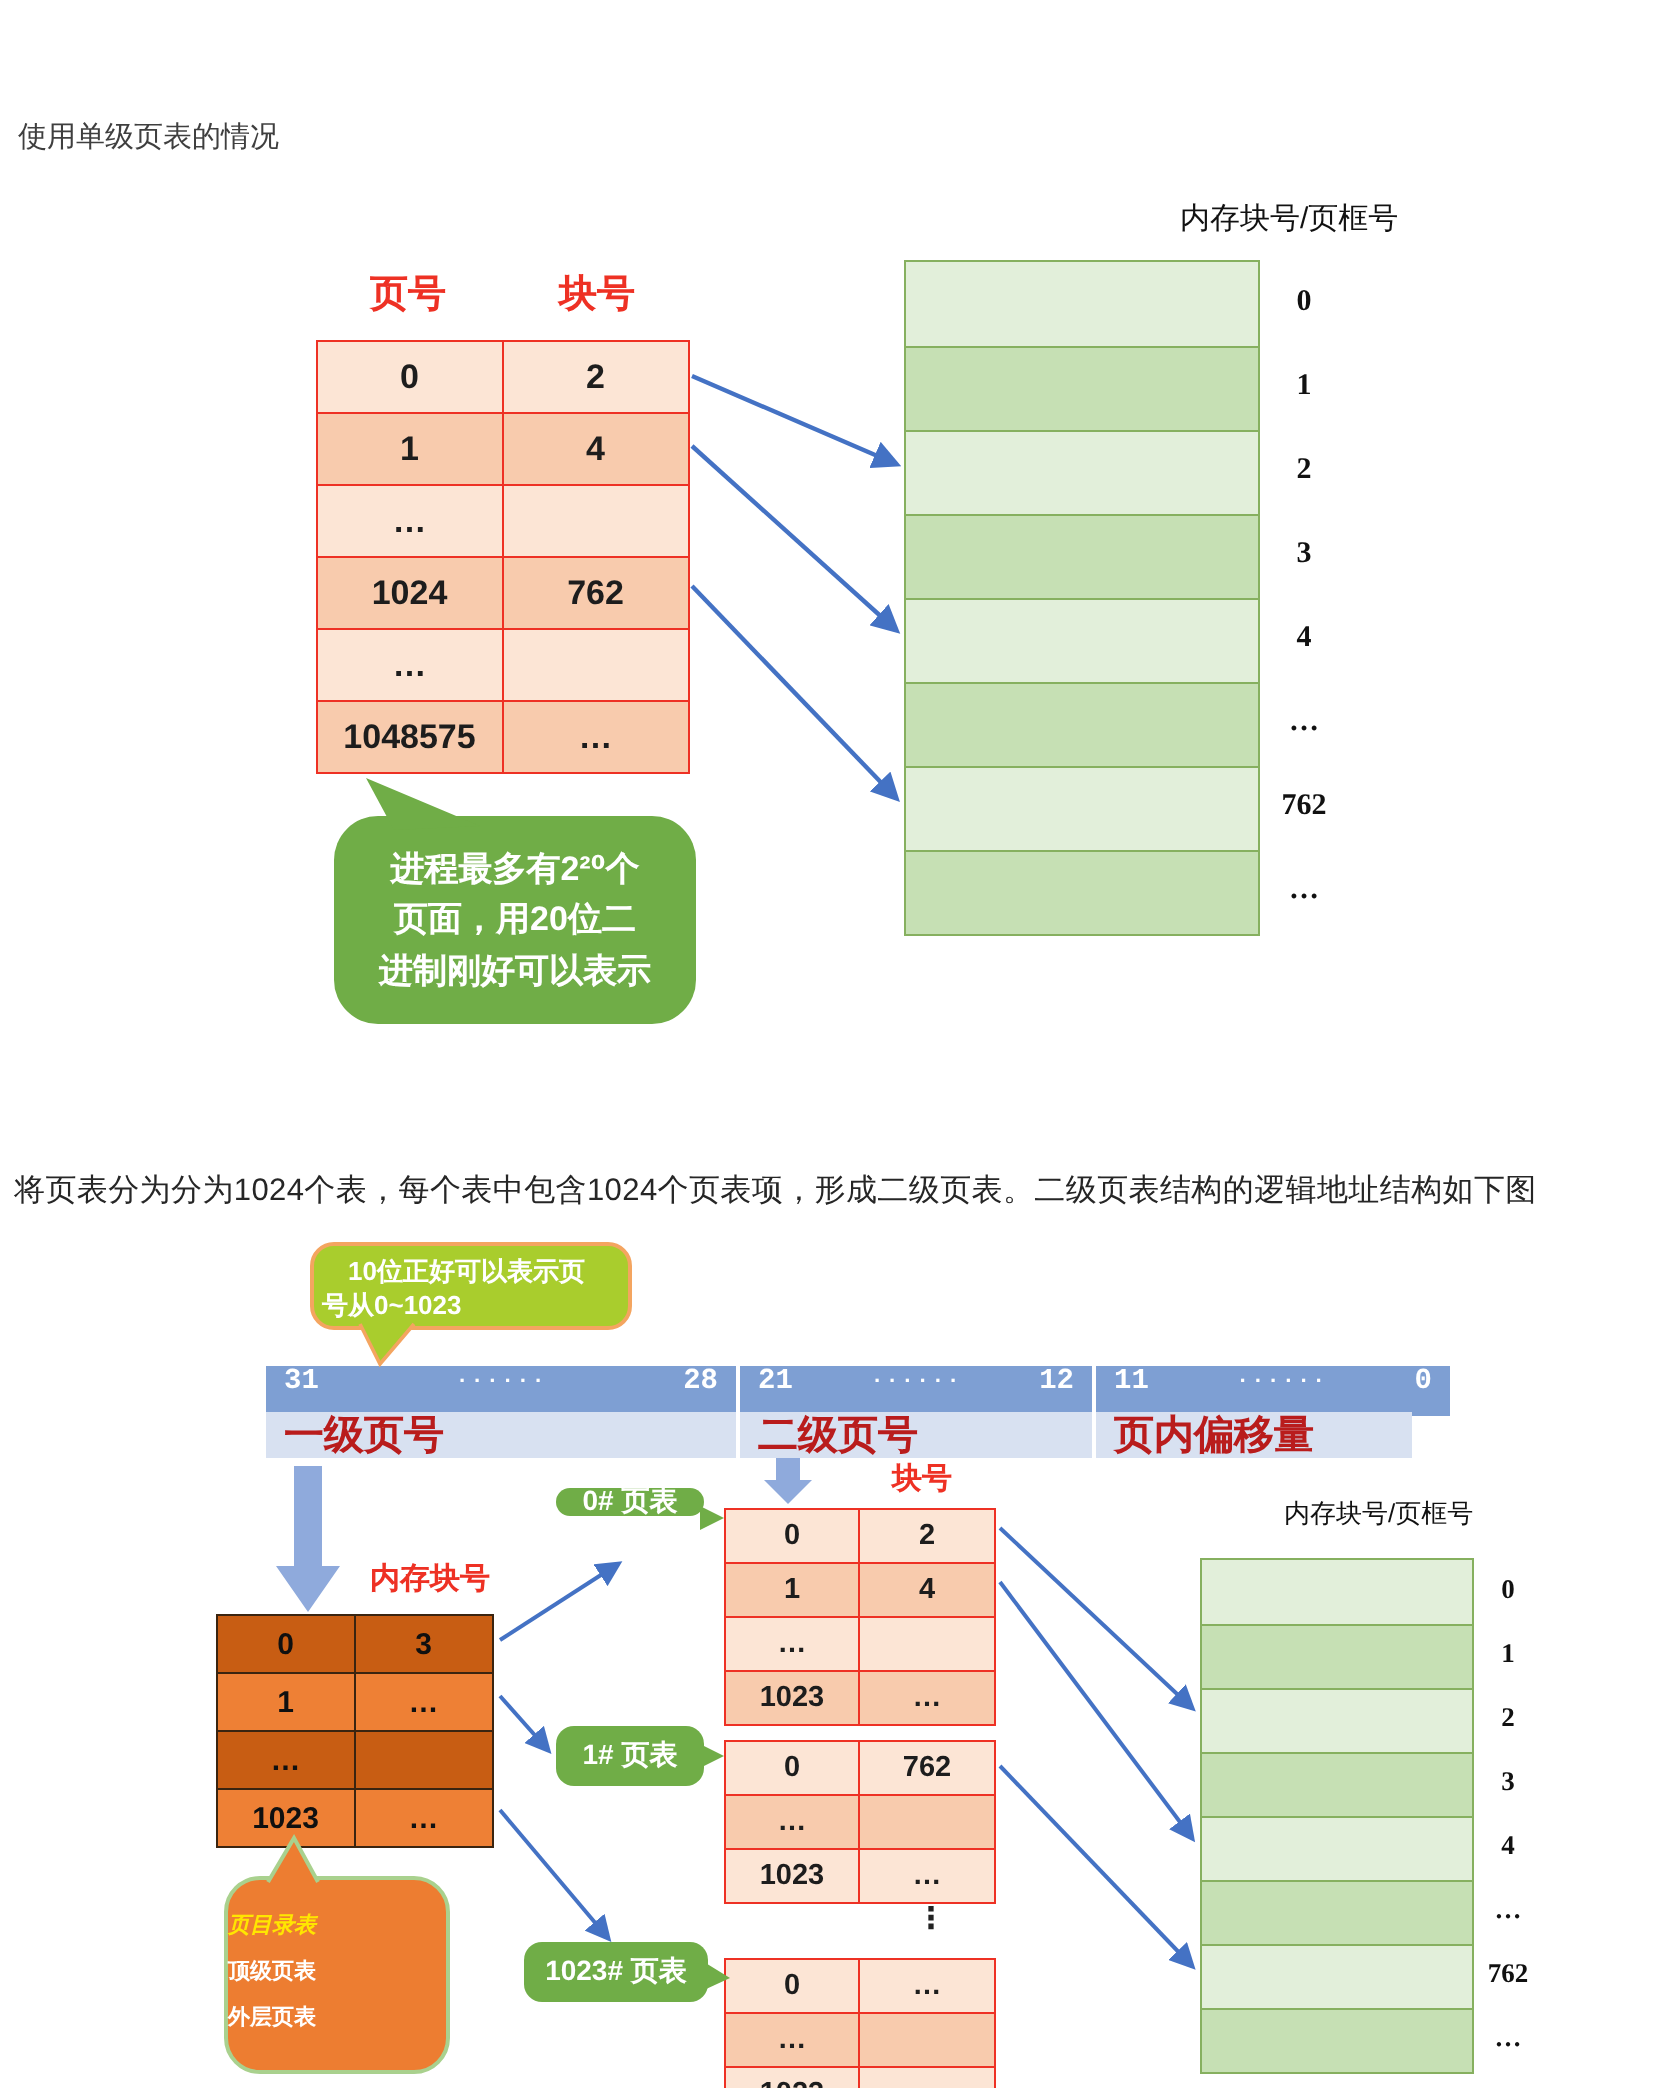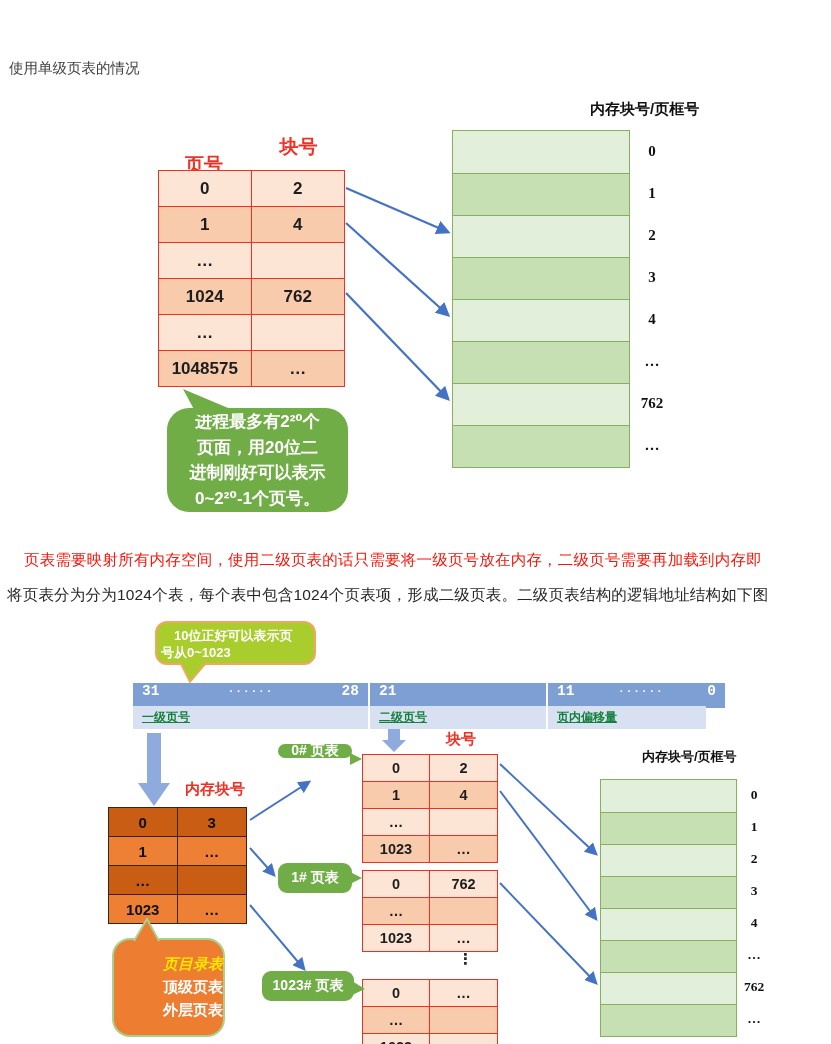--- a/index.html
+++ b/index.html
@@ -36,57 +36,57 @@
   .mem .mrow:nth-child(odd){background:#e2efda;}
   .mem .mrow:nth-child(even){background:#c6e0b4;}
 
   .memlabels{position:absolute;}
   .memlabels .mlabel{text-align:center;font-family:"Liberation Serif","DejaVu Serif",serif;
                      font-weight:700;color:#111;}
   .memlabels.big .mlabel{height:42px;line-height:42px;font-size:15px;}
   .memlabels.small .mlabel{height:32px;line-height:32px;font-size:13.5px;}
 
   .colhead{position:absolute;color:#ee3124;font-weight:700;font-size:19px;text-align:center;}
-  .memhead{position:absolute;color:#111;font-weight:700;}
+  .memhead{position:absolute;color:#111;font-weight:400;}
   .redlabel{position:absolute;color:#ee3124;font-weight:700;font-size:15px;white-space:nowrap;}
 
   
   .notebubble{position:absolute;background:#70ad47;color:#fff;font-weight:700;border-radius:22px;
               display:flex;flex-direction:column;justify-content:center;text-align:center;
               font-size:17px;line-height:25.5px;}
   .ygbubble{position:absolute;background:#a9cd2d;border:2px solid #f4a560;border-radius:12px;
             color:#fff;font-weight:700;font-size:13px;line-height:17px;box-sizing:border-box;
             padding-top:4px;}
   .orangebubble{position:absolute;background:#ed7d31;border:2.5px solid #a9d18e;border-radius:18px;
-                box-sizing:border-box;text-align:right;font-weight:700;font-size:15px;
+                box-sizing:border-box;text-align:left;font-weight:700;font-size:11px;
                 line-height:23px;color:#fff;padding-top:12px;}
   .orangebubble .yellow{color:#ffe600;font-style:italic;}
   .gtag{position:absolute;background:#70ad47;color:#fff;font-weight:700;font-size:14px;
         border-radius:9px;display:flex;align-items:center;justify-content:center;}
 
   
   .bitcell{position:absolute;top:641px;height:25px;background:#7e9fd3;color:#fff;font-weight:700;
            font-size:14.5px;display:flex;align-items:flex-start;justify-content:space-between;
            padding:0 9px;box-sizing:border-box;font-family:Liberation Mono, monospace;}
   .bitcell .dots{font-size:11px;letter-spacing:1px;}
-  .fieldcell{position:absolute;top:664px;height:23px;background:#d8e1f1;color:#15803d;font-weight:700;
-             font-size:12px;display:flex;align-items:center;padding:0 9px;box-sizing:border-box;text-decoration:underline;}
+  .fieldcell{position:absolute;top:664px;height:23px;background:#d8e1f1;color:#b91c1c;font-weight:700;
+             font-size:20px;display:flex;align-items:center;padding:0 9px;box-sizing:border-box;}
 
   .para{position:absolute;font-size:15.5px;letter-spacing:0.2px;white-space:nowrap;}
   .overlay{position:absolute;left:0;top:0;pointer-events:none;}
   .vdots{position:absolute;font-weight:700;font-size:15px;color:#222;}
 </style>
 </head>
 <body>
 
 <div id="stage">
 
   <div class="abs" style="left:9px;top:17px;font-size:14.5px;color:#3f3f3f;">使用单级页表的情况</div>
 
-  <div class="colhead" style="left:158px;top:110px;width:92px;">页号</div>
+  <div class="colhead" style="left:158px;top:92px;width:92px;">页号</div>
   <div class="colhead" style="left:252px;top:92px;width:93px;">块号</div>
 
   <div class="ptable" style="left:158px;top:128px;width:187px;">
     <div class="prow">
       <div class="pcell">0</div>
       <div class="pcell">2</div>
     </div>
     <div class="prow">
       <div class="pcell">1</div>
       <div class="pcell">4</div>
@@ -130,37 +130,35 @@
     <div class="mlabel">4</div>
     <div class="mlabel">…</div>
     <div class="mlabel">762</div>
     <div class="mlabel">…</div>
   </div>
 
   <div class="notebubble" style="left:167px;top:366px;width:181px;height:104px;">
     <div>进程最多有2²⁰个</div>
     <div>页面，用20位二</div>
     <div>进制刚好可以表示</div>
-    <div>0~2²⁰-1个页号。</div>
-  </div>
-
-  <div class="para" style="left:24px;top:508px;color:#f8150a;">页表需要映射所有内存空间，使用二级页表的话只需要将一级页号放在内存，二级页号需要再加载到内存即</div>
+  </div>
+
   <div class="para" style="left:7px;top:543px;color:#262626;">将页表分为分为1024个表，每个表中包含1024个页表项，形成二级页表。二级页表结构的逻辑地址结构如下图</div>
 
   <div class="ygbubble" style="left:155px;top:579px;width:161px;height:44px;">
     <div style="padding-left:17px;">10位正好可以表示页</div>
     <div style="padding-left:4px;">号从0~1023</div>
   </div>
 
   <div class="bitcell" style="left:133px;width:235px;">
     <span>31</span>
     <span class="dots">......</span>
     <span>28</span>
   </div>
-  <div class="bitcell" style="left:370px;width:176px;flex-direction:column;">
+  <div class="bitcell" style="left:370px;width:176px;">
     <span>21</span>
     <span class="dots">......</span>
     <span>12</span>
   </div>
   <div class="bitcell" style="left:548px;width:177px;">
     <span>11</span>
     <span class="dots">......</span>
     <span>0</span>
   </div>
   <div class="fieldcell" style="left:133px;width:235px;">一级页号</div>

